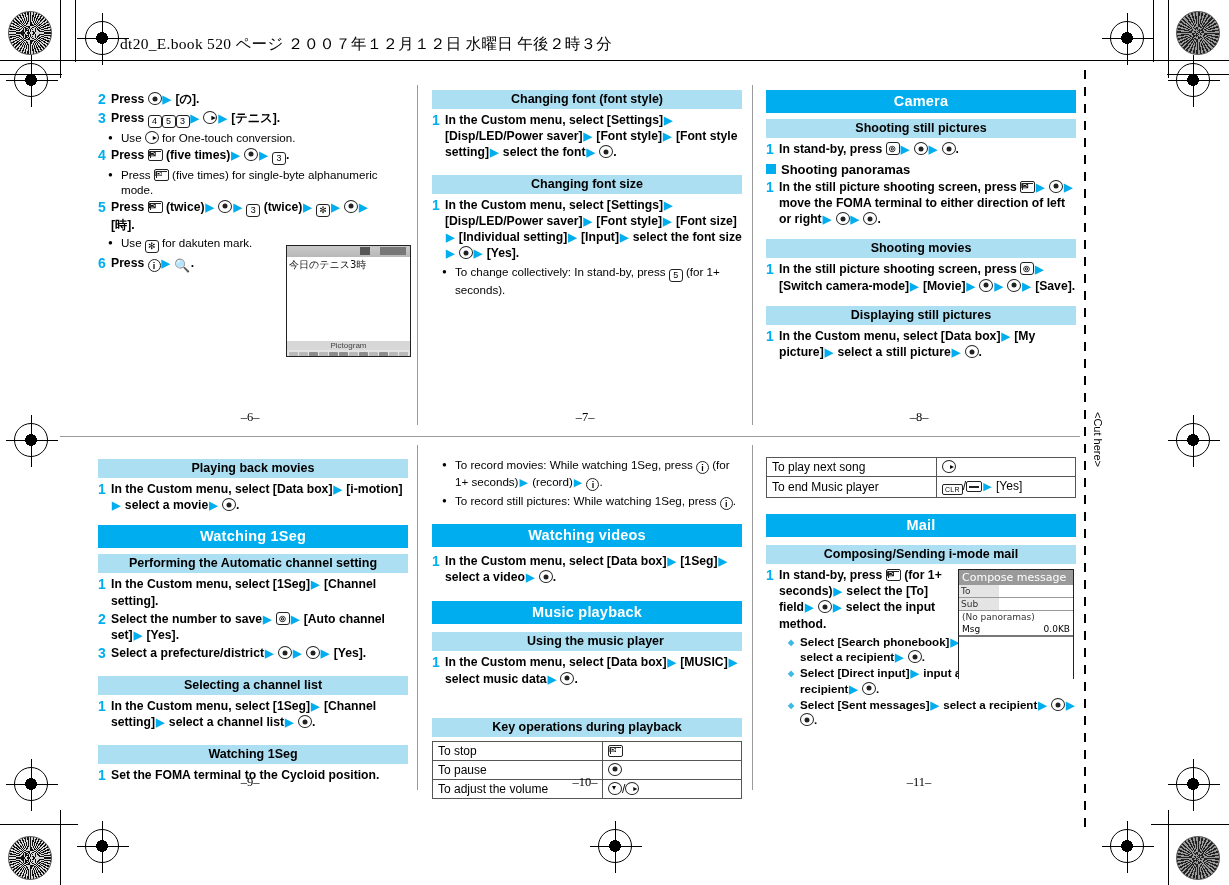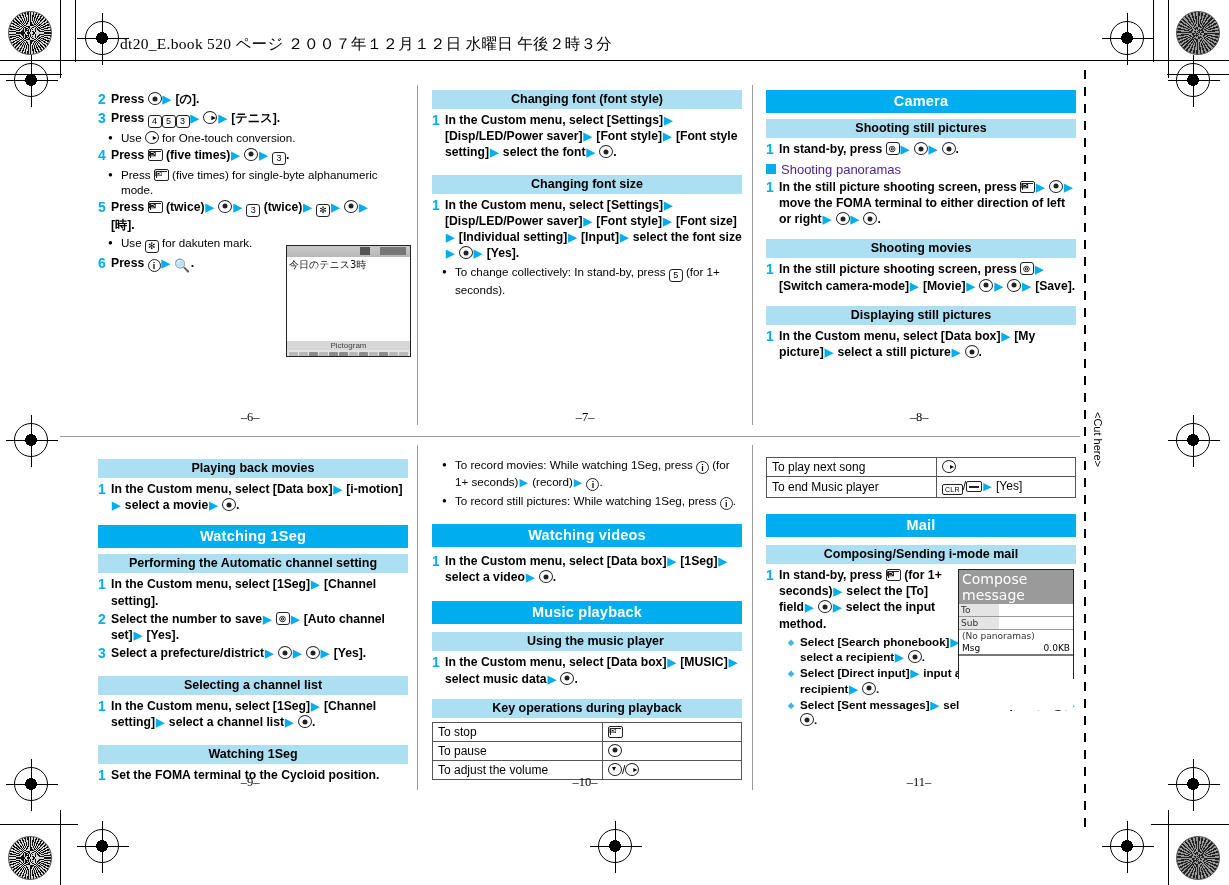--- a/index.html
+++ b/index.html
@@ -76,22 +76,22 @@
   .h-sub {
     background:#ACDFF2;
     color:#000;
     font-weight:bold;
     font-size:12.5px;
     text-align:center;
     padding:2px 0 3px;
     margin: 0 0 3px 0;
   }
   .h-square {
-    color:#4c1d95;
-    font-weight:normal;
+    color:#000000;
+    font-weight:bold;
     font-size:13px;
     margin: 4px 0 2px 0;
     display:flex; align-items:center; gap:5px;
   }
   .h-square .sq {
     display:inline-block; width:10px; height:10px; background:#00AEEF;
   }
 
   
   .step {
@@ -262,21 +262,21 @@
     display:grid; grid-template-columns: repeat(12, 1fr);
     gap:1px; padding:2px; background:#e3e3e3;
   }
   .pc-grid i {
     display:block; height:9px; background:#b9b9b9; border-radius:1px;
   }
   .pc-grid i.alt { background:#8d8d8d; }
   .pc-grid i.sel { background:#333; }
 
   .mailcap { border:1px solid #222; background:#fff; }
-  .mc-title { background:#9a9a9a; color:#fff; font-size:14px; padding:1px 3px; font-family:"DejaVu Sans", sans-serif;}
+  .mc-title { background:#9a9a9a; color:#fff; font-size:11px; padding:1px 3px; font-family:"DejaVu Sans", sans-serif;}
   .mc-row { display:flex; border-bottom:1px solid #999; font-size:9px; font-family:"DejaVu Sans", sans-serif;}
   .mc-row .lbl { width:40px; color:#333; background:#e4e4e4; padding:1px 2px; }
   .mc-row .fld { flex:1; background:#fff; padding:1px 2px; }
   .mc-note { font-size:9px; padding:1px 3px; color:#333; font-family:"DejaVu Sans", sans-serif;}
   .mc-msg { display:flex; justify-content:space-between; font-size:9px; padding:1px 3px; border-bottom:2px solid #777; font-family:"DejaVu Sans", sans-serif;}
   .mc-blank { height:54px; background:#fff; }
 
   
   .pgnum {
     position:absolute;
@@ -584,21 +584,21 @@
     </div>
 
     <div class="h-major" style="margin-top:16px;">Music playback</div>
     <div class="h-sub" style="margin-top:8px;padding-left:17px;">Using the music player</div>
 
     <div class="step">
       <span class="num">1</span>
       <span class="txt">In the Custom menu, select [Data box]<span class="karr"></span> [MUSIC]<span class="karr"></span> select music data<span class="karr"></span> <span class="kround center"></span>.</span>
     </div>
 
-    <div class="h-sub" style="margin-top:12px;">Key operations during playback</div>
+    <div class="h-sub" style="margin-top:31px;">Key operations during playback</div>
 
     <table class="keytbl">
       <tbody>
           <tr>
         <td class="label">To stop</td>
         <td class="val"><span class="kmail"></span></td>
       </tr>
       <tr>
         <td class="label">To pause</td>
         <td class="val"><span class="kround center"></span></td>

